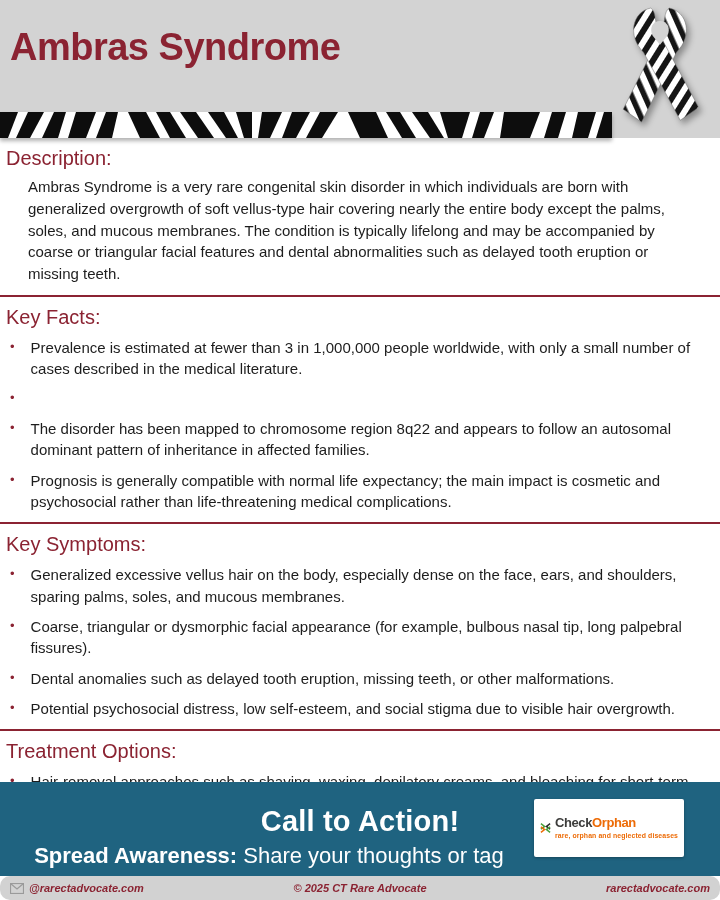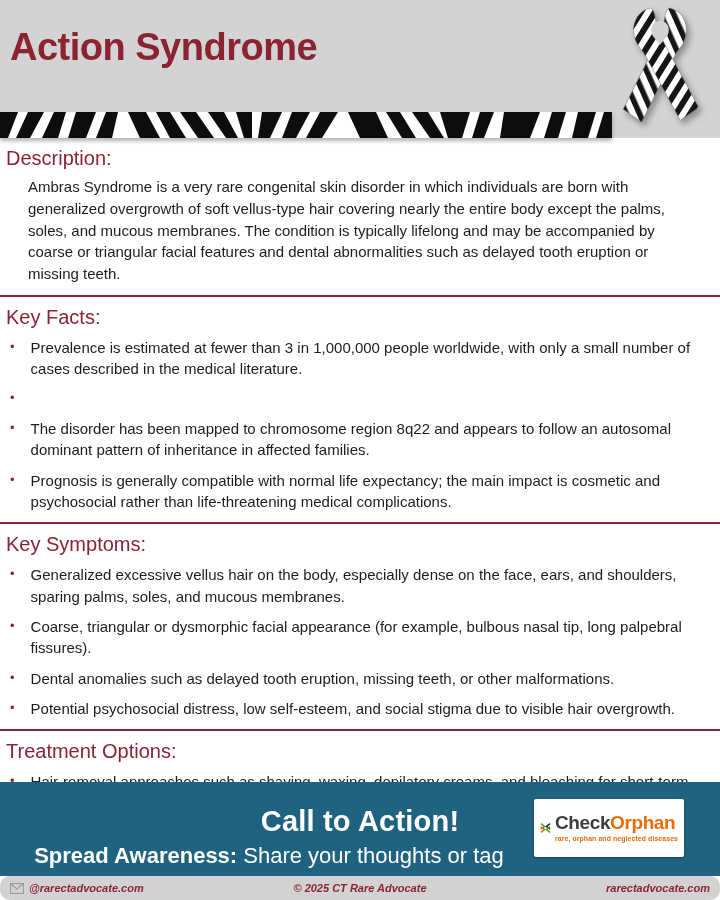--- a/index.html
+++ b/index.html
@@ -60,21 +60,21 @@
     width:510px; margin:3px 0 0 14px; text-align:center;
     font-size:22px; line-height:1.35;
   }
   .cta-text b { font-weight:800; }
   .logo-box {
     position:absolute; right:36px; top:17px; width:150px; height:58px;
     background:#ffffff; border-radius:2px; box-shadow:0 1px 3px rgba(0,0,0,0.3);
     display:flex; align-items:center; padding:4px 6px; gap:4px;
   }
   .logo-textcol { display:flex; flex-direction:column; line-height:1; }
-  .logo-title { font-size:19px; font-weight:800; letter-spacing:-0.4px; }
+  .logo-title { font-size:13px; font-weight:800; letter-spacing:-0.4px; }
   .logo-check { color:#3c3c3b; }
   .logo-orphan { color:#ed6b06; }
   .logo-tagline {
     font-size:6.9px; font-weight:700; color:#ed6b06; margin-top:4px;
     letter-spacing:0.1px; white-space:nowrap;
   }
   
   .bottom-bar {
     position:absolute; left:0; bottom:0; width:720px; height:24px;
     background:#d2d2d2; display:flex; align-items:center;
@@ -85,21 +85,21 @@
   .bar-left { display:flex; align-items:center; gap:5px; flex:1; }
   .bar-center { flex:1; text-align:center; }
   .bar-right { flex:1; text-align:right; }
 </style>
 </head>
 <body>
 
 <div class="page">
 
   <div class="header">
-    <div class="page-title">Action Syndrome</div>
+    <div class="page-title">Ambras Syndrome</div>
 
     <div class="ribbon-wrap">
       <svg width="92" height="124" viewBox="0 0 100 134">
         <defs>
           <pattern id="zb" width="13" height="13" patternUnits="userSpaceOnUse" patternTransform="rotate(32)">
             <rect width="13" height="13" fill="#ffffff"></rect>
             <rect width="6.5" height="13" fill="#151515"></rect>
           </pattern>
           <pattern id="zb2" width="13" height="13" patternUnits="userSpaceOnUse" patternTransform="rotate(-24)">
             <rect width="13" height="13" fill="#ffffff"></rect>

